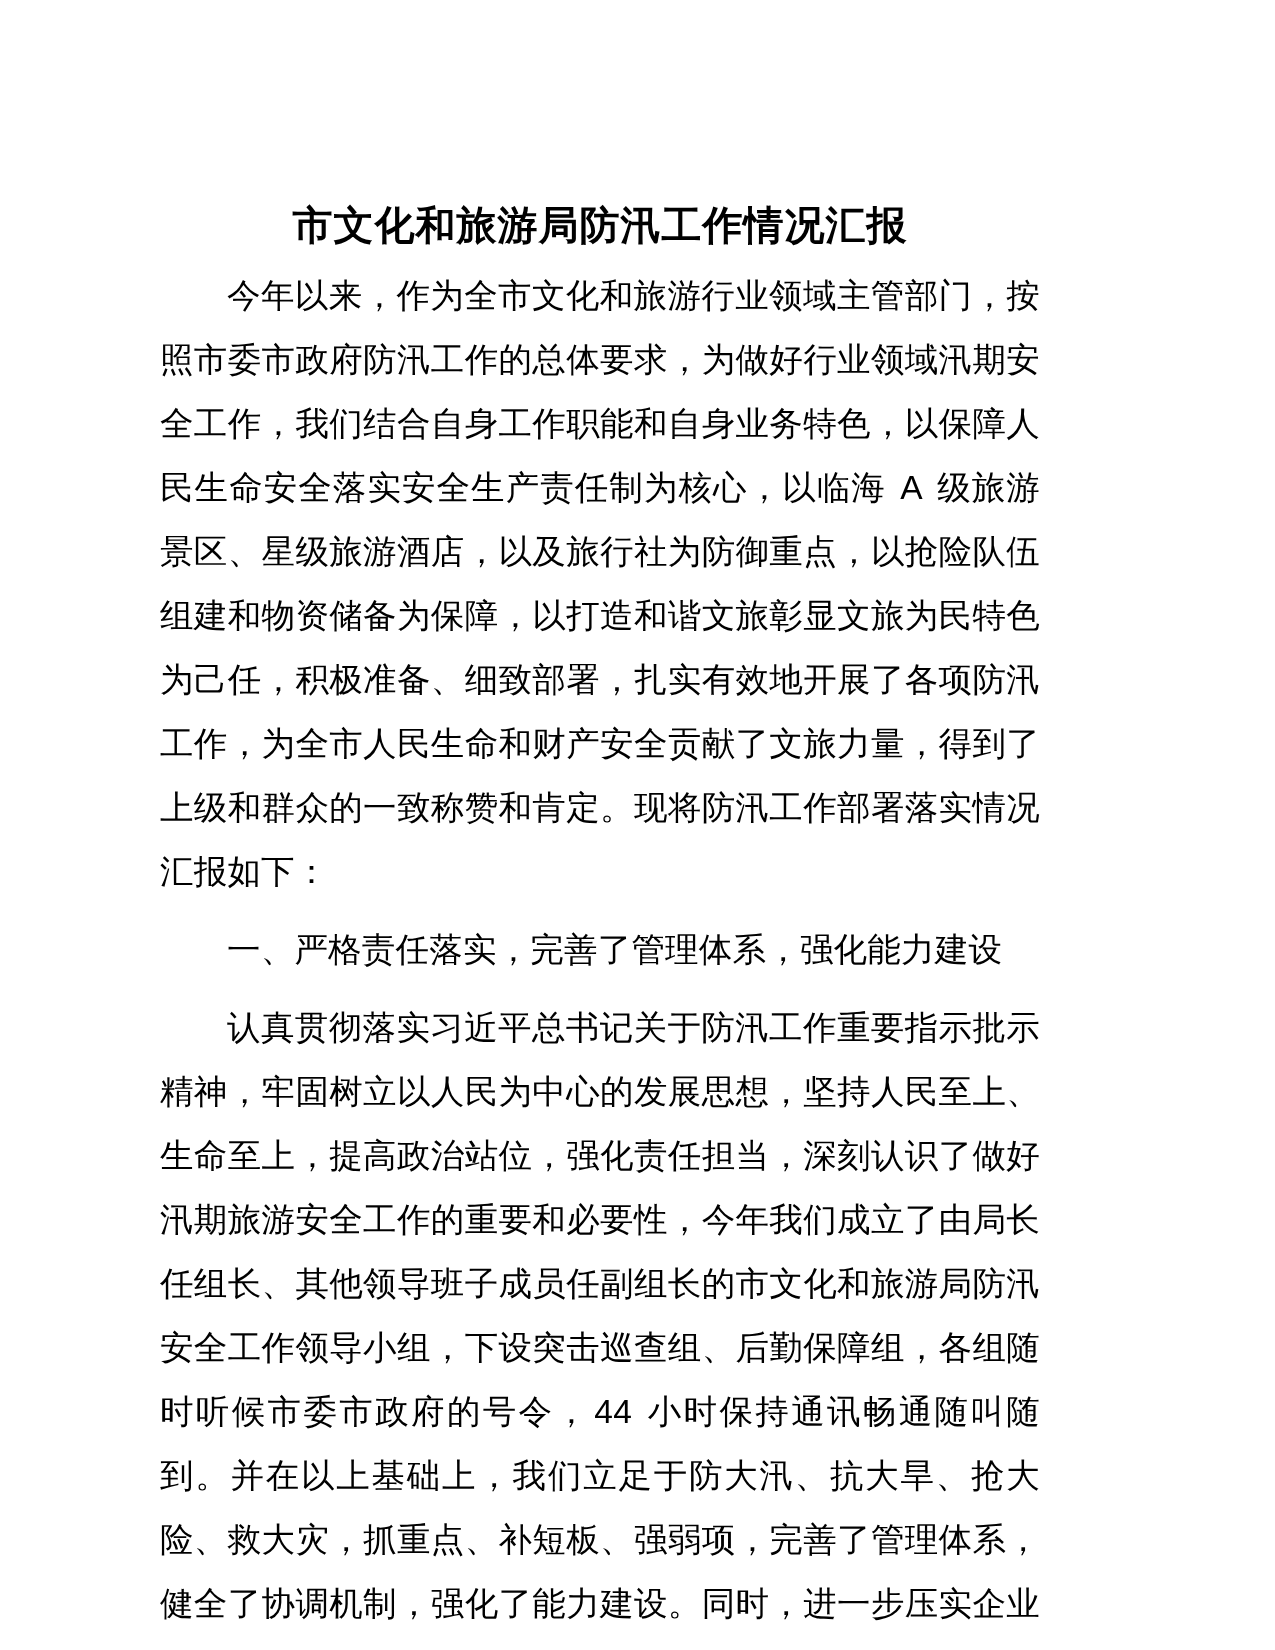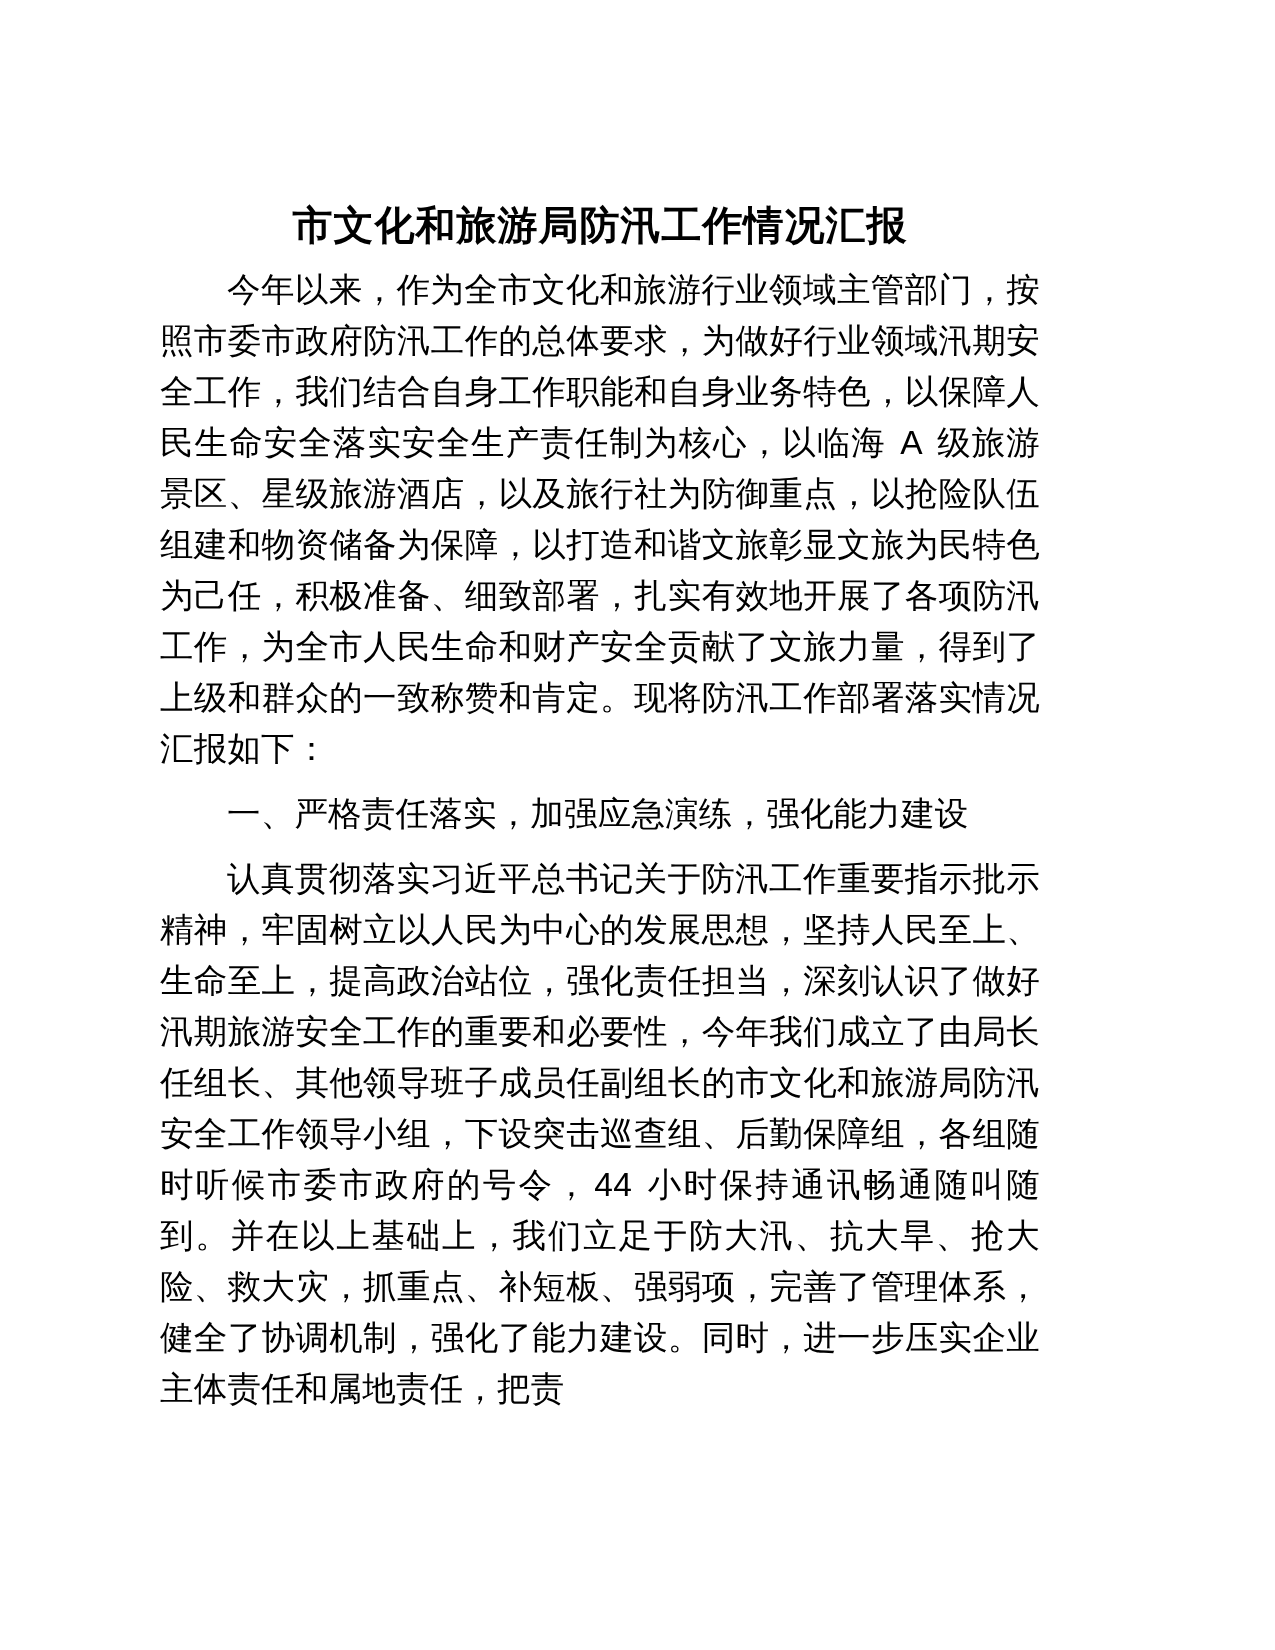--- a/index.html
+++ b/index.html
@@ -29,21 +29,21 @@
     font-weight: 700;
     text-align: center;
     letter-spacing: 1px;
     line-height: 58px;
     color: #000000;
     margin: 0 0 4px 0;
     white-space: nowrap;
   }
   .para {
     font-size: 33.5px;
-    line-height: 51px;
+    line-height: 64px;
     color: #000000;
     text-align: justify;
     text-justify: inter-character;
     text-indent: 67px;
     margin: 0;
     padding: 0;
     letter-spacing: 0.2px;
     word-break: break-all;
   }
   .para.heading-para {
@@ -63,20 +63,20 @@
   <div id="page-body">
 
     <h1 class="doc-title">市文化和旅游局防汛工作情况汇报</h1>
 
     <div class="spacer-sm"></div>
 
     <p class="para">今年以来，作为全市文化和旅游行业领域主管部门，按照市委市政府防汛工作的总体要求，为做好行业领域汛期安全工作，我们结合自身工作职能和自身业务特色，以保障人民生命安全落实安全生产责任制为核心，以临海 <span class="lat">A</span> 级旅游景区、星级旅游酒店，以及旅行社为防御重点，以抢险队伍组建和物资储备为保障，以打造和谐文旅彰显文旅为民特色为己任，积极准备、细致部署，扎实有效地开展了各项防汛工作，为全市人民生命和财产安全贡献了文旅力量，得到了上级和群众的一致称赞和肯定。现将防汛工作部署落实情况汇报如下：</p>
 
     <div class="spacer-md"></div>
 
-    <p class="para heading-para">一、严格责任落实，加强应急演练，强化能力建设</p>
+    <p class="para heading-para">一、严格责任落实，完善了管理体系，强化能力建设</p>
 
     <div class="spacer-md"></div>
 
     <p class="para">认真贯彻落实习近平总书记关于防汛工作重要指示批示精神，牢固树立以人民为中心的发展思想，坚持人民至上、生命至上，提高政治站位，强化责任担当，深刻认识了做好汛期旅游安全工作的重要和必要性，今年我们成立了由局长任组长、其他领导班子成员任副组长的市文化和旅游局防汛安全工作领导小组，下设突击巡查组、后勤保障组，各组随时听候市委市政府的号令，<span class="lat">44</span> 小时保持通讯畅通随叫随到。并在以上基础上，我们立足于防大汛、抗大旱、抢大险、救大灾，抓重点、补短板、强弱项，完善了管理体系，健全了协调机制，强化了能力建设。同时，进一步压实企业主体责任和属地责任，把责</p>
 
   </div>
 </div>
 
 </body></html>

